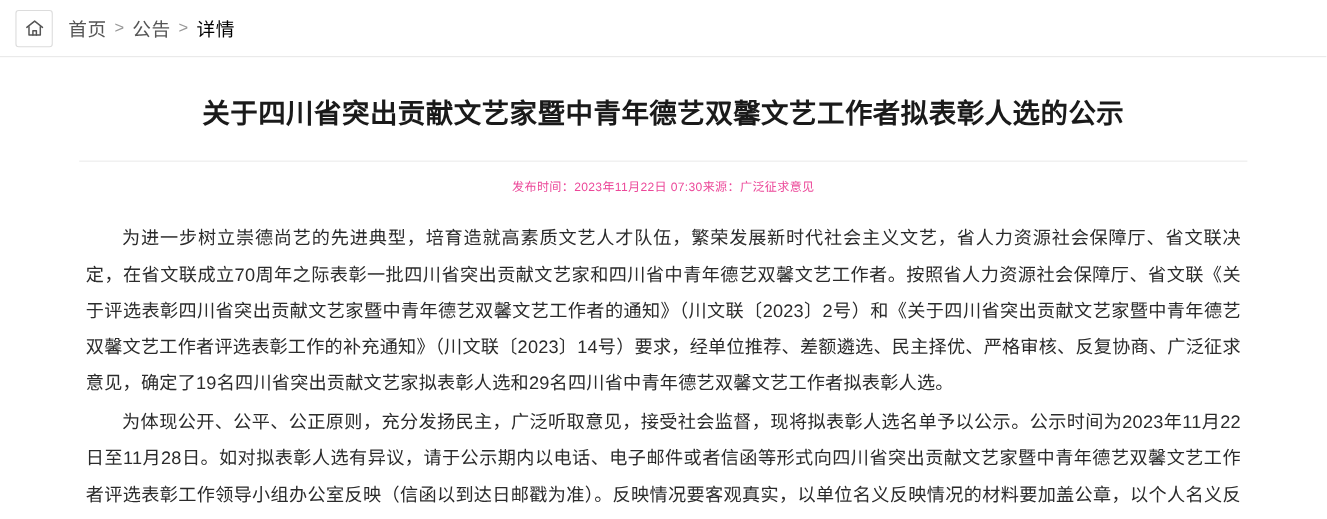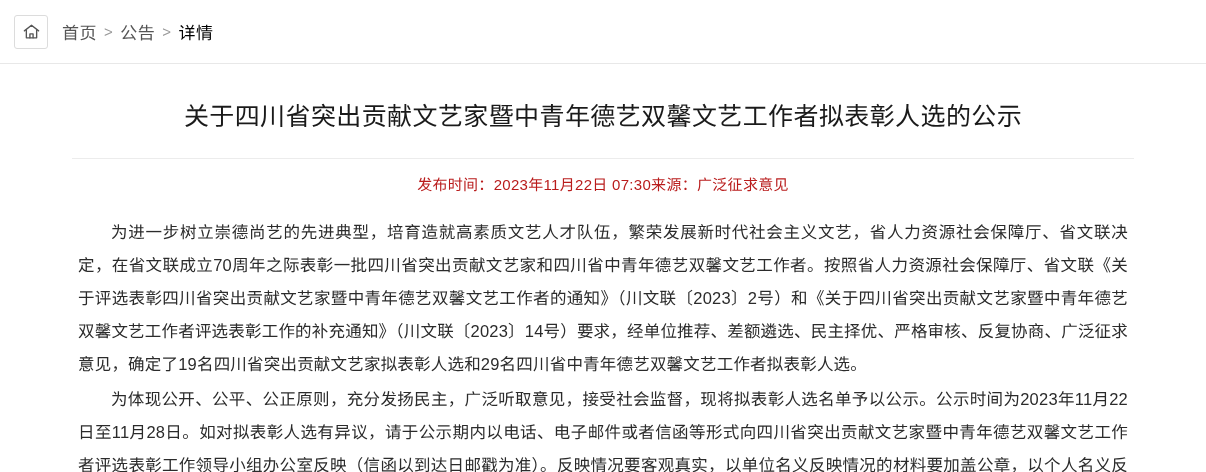--- a/index.html
+++ b/index.html
@@ -12,21 +12,21 @@
     background: #ffffff;
     font-family: "Liberation Sans", "DejaVu Sans", sans-serif;
     color: #333333;
     overflow: hidden;
   }
 
   
   .breadcrumb-bar {
     display: flex;
     align-items: center;
-    height: 64px;
+    height: 52px;
     padding: 0 0 0 14px;
     border-bottom: 1px solid #e8e8e8;
     background: #ffffff;
   }
   .home-icon-box {
     width: 34px;
     height: 34px;
     border: 1px solid #dcdcdc;
     border-radius: 3px;
     display: flex;
@@ -60,33 +60,33 @@
 
   
   .article {
     padding: 0 72px;
   }
   .doc-title {
     margin: 0;
     padding: 34px 38px 24px 38px;
     font-size: 25px;
     line-height: 1.45;
-    font-weight: normal;
+    font-weight: bold;
     color: #1a1a1a;
     text-align: center;
     letter-spacing: .4px;
   }
   .meta-wrap {
     border-top: 1px solid #ececec;
     padding: 14px 0 16px 0;
     text-align: center;
   }
   .meta {
-    font-size: 15px;
-    color: #b91c1c;
+    font-size: 11px;
+    color: #ec4899;
     letter-spacing: .3px;
   }
 
   .body-text {
     padding: 6px 6px 0 6px;
     font-size: 16.5px;
     line-height: 2.0;
     color: #2b2b2b;
     text-align: justify;
     letter-spacing: .2px;

